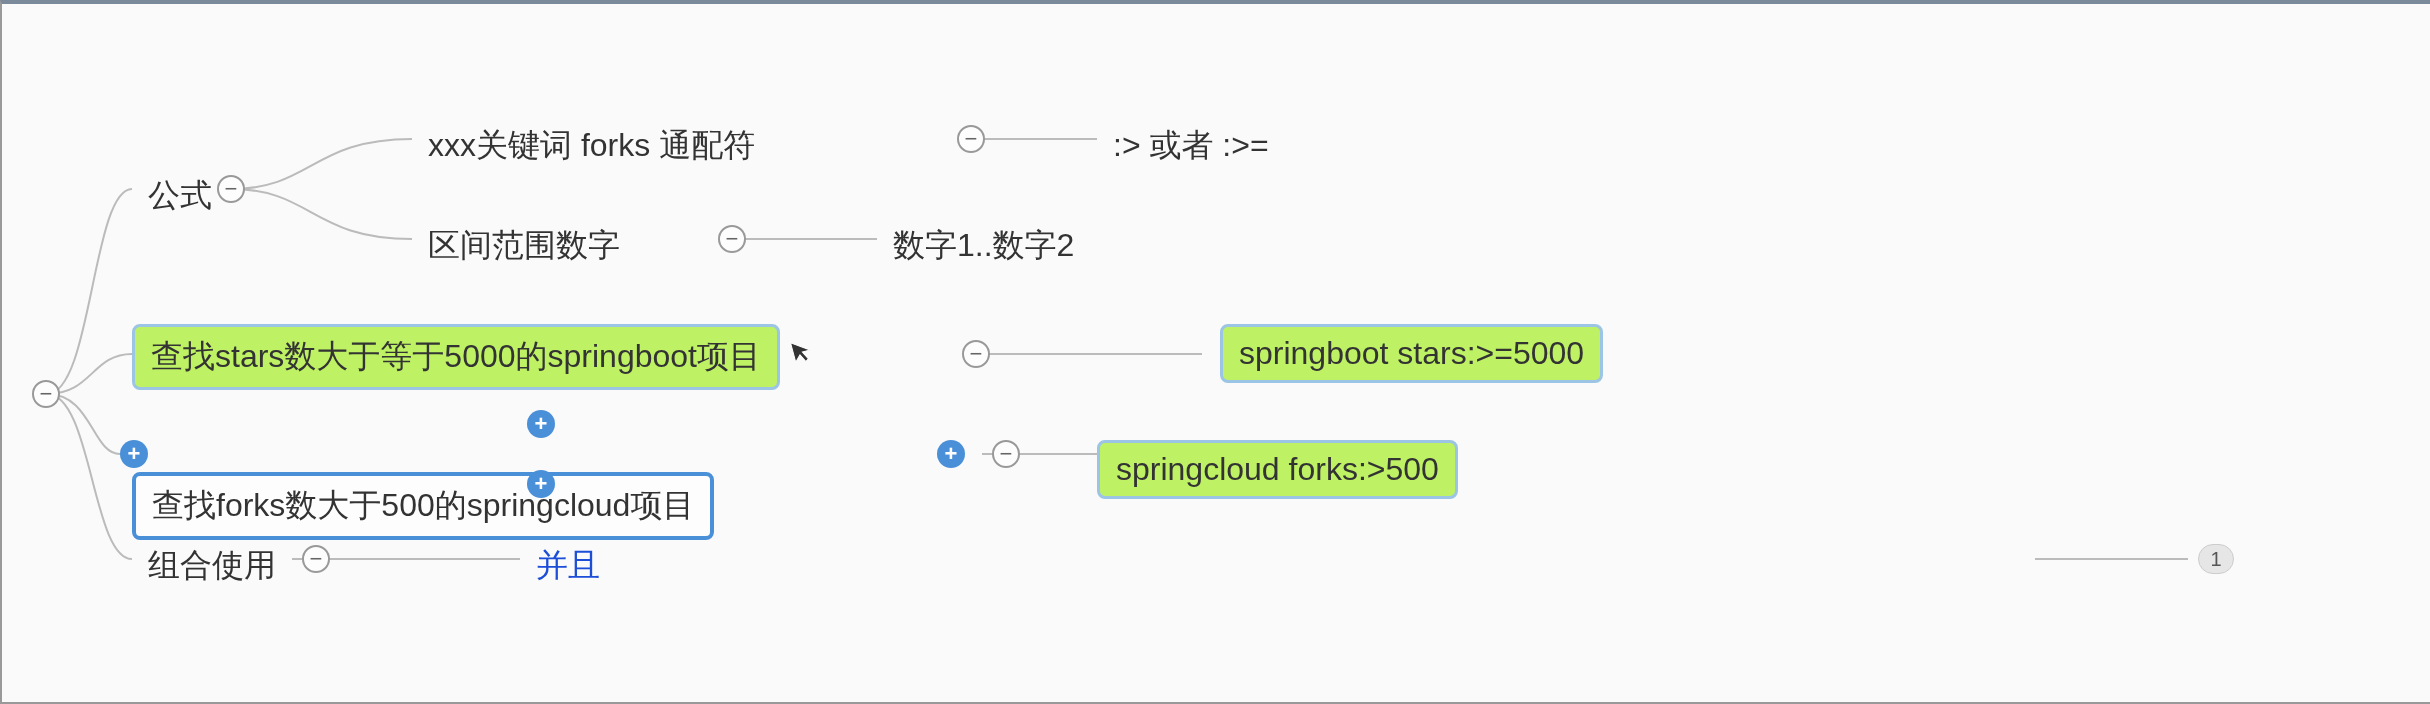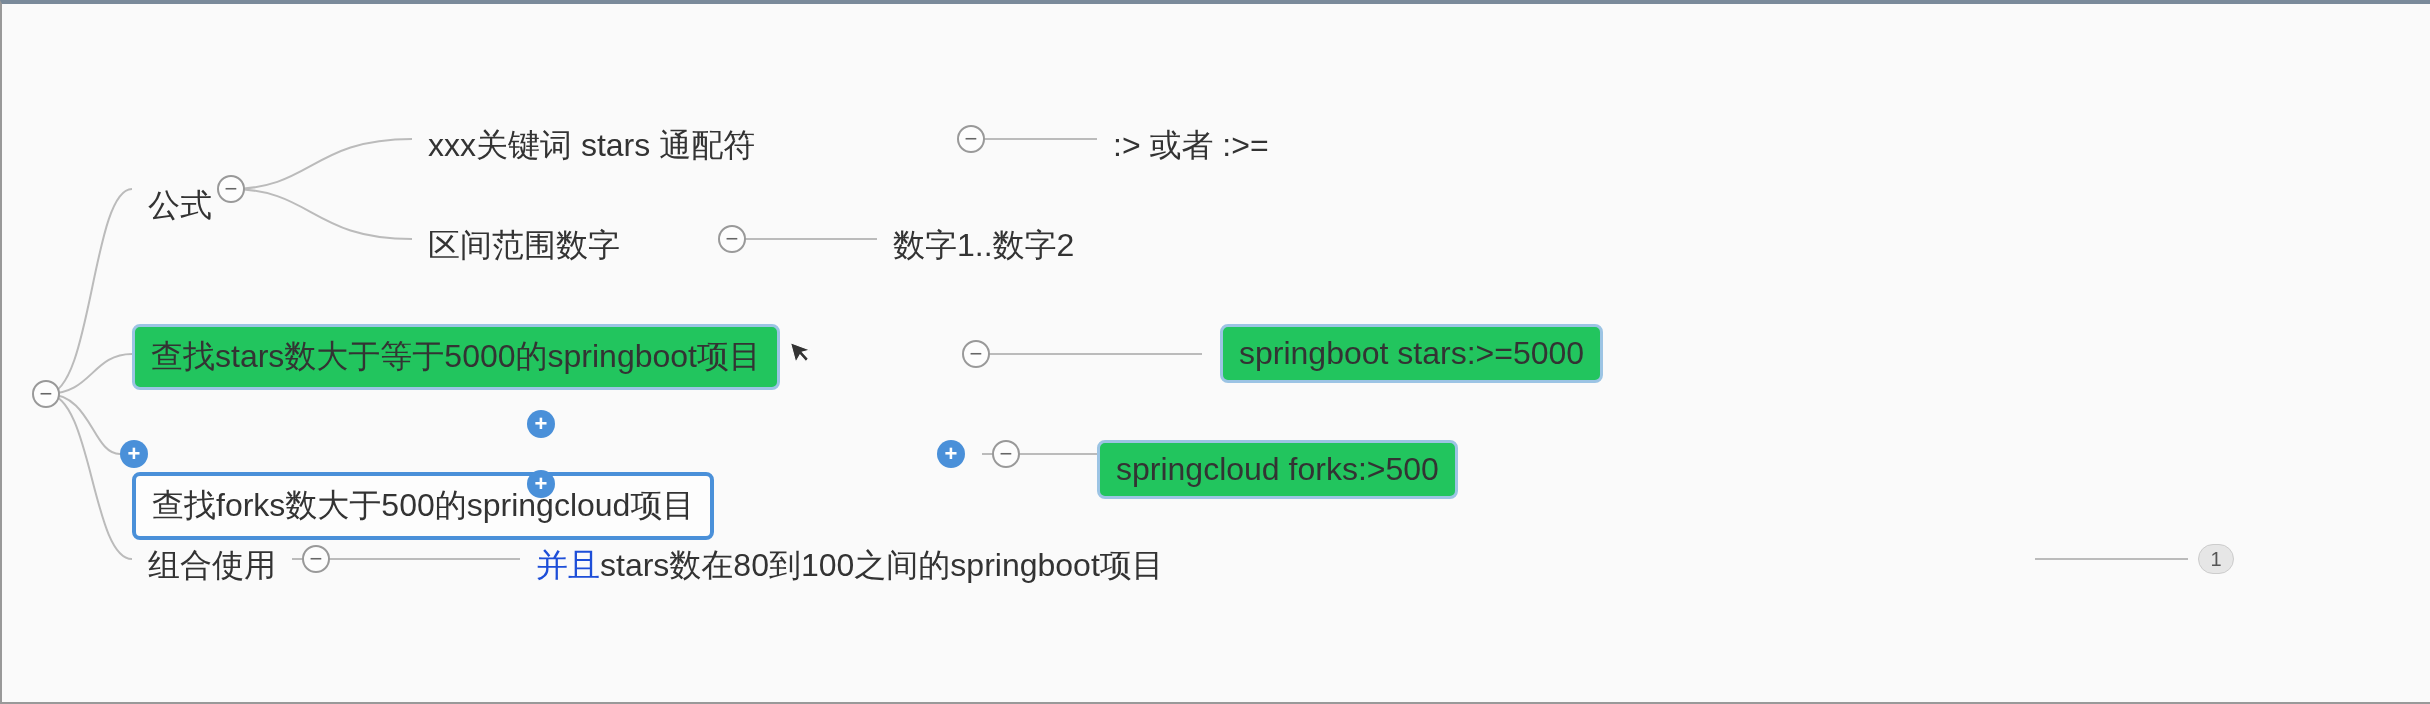--- a/index.html
+++ b/index.html
@@ -27,21 +27,21 @@
   color: #333;
   padding: 8px 16px;
   white-space: nowrap;
   z-index: 2;
   display: flex;
   align-items: center;
 }
 .node.boxed-light {
   border: 3px solid #9cc4e4;
   border-radius: 8px;
-  background: #22c55e;
+  background: #bef264;
 }
 .node.boxed-dark {
   border: 4px solid #4a90d9;
   border-radius: 8px;
   background: #fdfdfd;
   margin-top: 48px;
 }
 .collapse-btn {
   position: absolute;
   width: 28px;
@@ -115,27 +115,27 @@
     <path d="M 730 235 L 875 235"></path>
     <path d="M 975 350 L 1200 350"></path>
     <path d="M 980 450 L 1095 450"></path>
     <path d="M 290 555 L 518 555"></path>
     <path d="M 2033 555 L 2186 555"></path>
   </g>
 </svg>
 
 <div class="collapse-btn" style="left:30px; top:376px;"></div>
 
-<div class="node" style="left:130px; top:172px;">
+<div class="node" style="left:130px; top:162px;">
   <span>公式</span>
 </div>
 <div class="collapse-btn" style="left:215px; top:171px;"></div>
 
 <div class="node" style="left:410px; top:112px;">
-  <span>xxx关键词  stars  通配符</span>
+  <span>xxx关键词  forks  通配符</span>
 </div>
 <div class="collapse-btn" style="left:955px; top:121px;"></div>
 <div class="node" style="left:1095px; top:112px;">
   <span>:&gt;   或者 :&gt;=</span>
 </div>
 
 <div class="node" style="left:410px; top:212px;align-items:center;">
   <span>区间范围数字</span>
 </div>
 <div class="collapse-btn" style="left:716px; top:221px;"></div>
@@ -168,17 +168,16 @@
 <div class="node boxed-light" style="left:1095px; top:420px;margin-top:16px;">
   <span>springcloud forks:&gt;500</span>
 </div>
 
 <div class="node" style="left:130px; top:532px;">
   <span>组合使用</span>
 </div>
 <div class="collapse-btn" style="left:300px; top:541px;"></div>
 <div class="node" style="left:518px; top:532px;">
   <span class="red">并且</span>
-  <span>stars数在80到100之间的springboot项目</span>
 </div>
 <div class="badge" style="left:2196px; top:540px;">
   <span>1</span>
 </div>
 
 </body></html>

